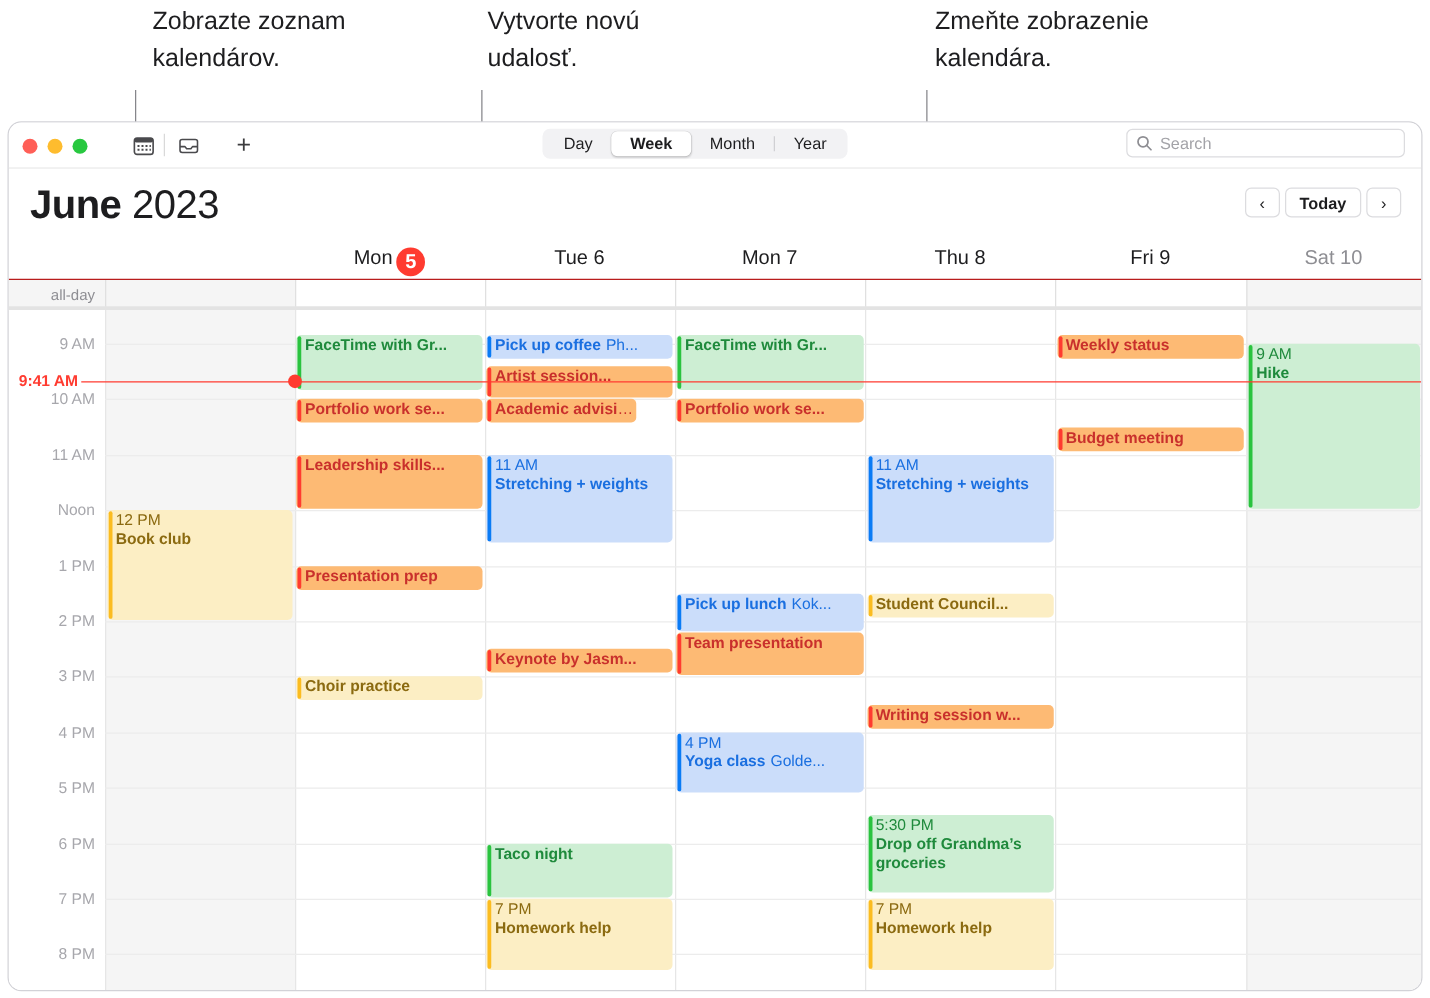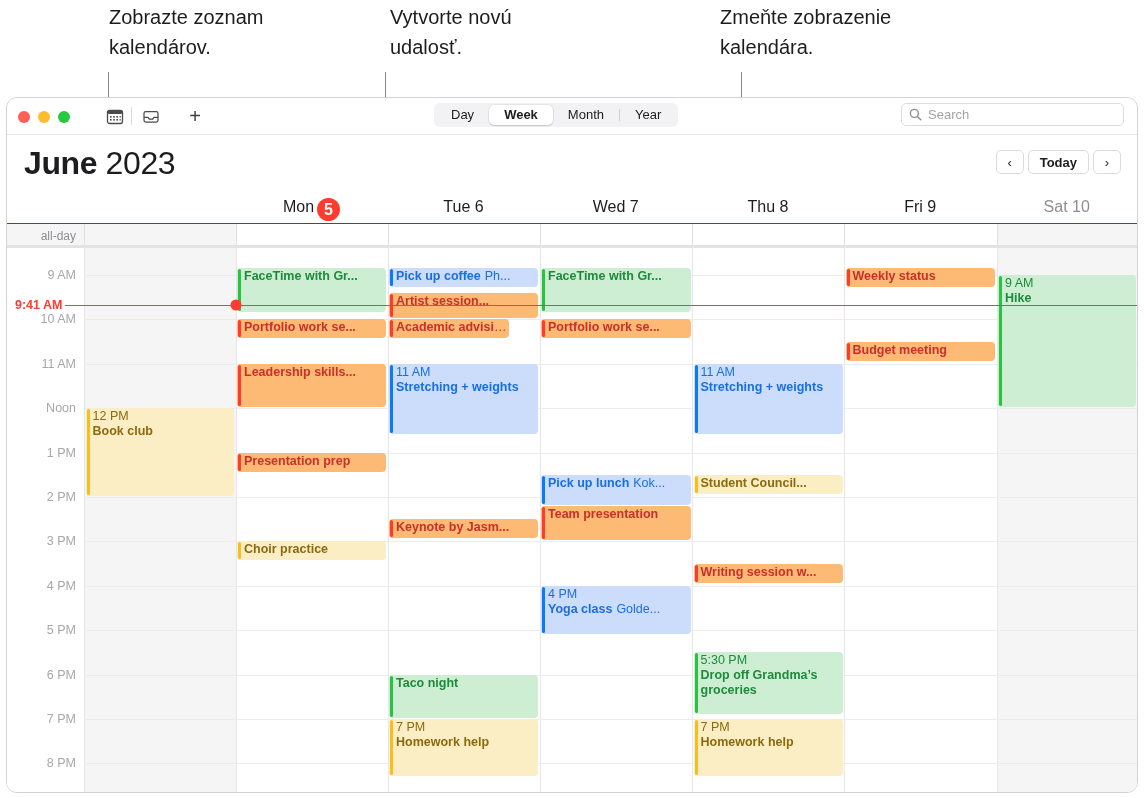--- a/index.html
+++ b/index.html
@@ -226,25 +226,25 @@
   .p-green  .bar { background: #2ac33f; }
   .p-yellow { background: #fceec4; color: #8b6a10; }
   .p-yellow .bar { background: #fbbc20; }
 </style>
 </head>
 <body>
 
 <div id="root">
 
   <div id="callout-layer">
-    <div class="callout" style="left:109px; top:2px; width:250px;">Zobrazte zoznam
+    <div class="callout" style="left:122px; top:2px; width:250px;">Zobrazte zoznam
 kalendárov.</div>
     <div class="callout" style="left:390px; top:2px; width:250px;">Vytvorte novú
 udalosť.</div>
-    <div class="callout" style="left:720px; top:2px; width:280px;">Zmeňte zobrazenie
+    <div class="callout" style="left:748px; top:2px; width:280px;">Zmeňte zobrazenie
 kalendára.</div>
 
     <div class="leader" style="left:108px; top:72px; width:1px; height:38px;"></div>
 
     <div class="leader" style="left:385px; top:72px; width:1px; height:44px;"></div>
     <div class="leader" style="left:196px; top:115px; width:190px; height:1px;"></div>
 
     <div class="leader" style="left:741px; top:72px; width:1px; height:44px;"></div>
     <div class="leader" style="left:722px; top:115px; width:20px; height:1px;"></div>
   </div>
@@ -309,21 +309,21 @@
         <div class="navbtn">‹</div>
         <div class="navbtn" id="today-btn">Today</div>
         <div class="navbtn">›</div>
       </div>
     </div>
 
     <div id="dayheader">
         <div class="dayname weekend" style="left: 77px; width: 151.5px; margin-top: 36px;">Sun 4</div>
         <div class="dayname" style="left: 228.5px; width: 152px;"><span>Mon</span><span class="daynum-badge">5</span></div>
         <div class="dayname" style="left: 380.5px; width: 152px;">Tue 6</div>
-        <div class="dayname" style="left: 532.5px; width: 152.5px;">Wed 7</div>
+        <div class="dayname" style="left: 532.5px; width: 152.5px;">Mon 7</div>
         <div class="dayname" style="left: 685px; width: 152px;">Thu 8</div>
         <div class="dayname" style="left: 837px; width: 152.5px;">Fri 9</div>
         <div class="dayname weekend" style="left: 989.5px; width: 140.5px;">Sat 10</div>
       </div>
 
     <div id="allday">
       <div id="allday-label">all-day</div>
       <div id="allday-cells">
           <div class="allday-cell weekend" style="left: 77px; width: 151.5px;"></div>
           <div class="allday-cell" style="left: 228.5px; width: 152px;"></div>

